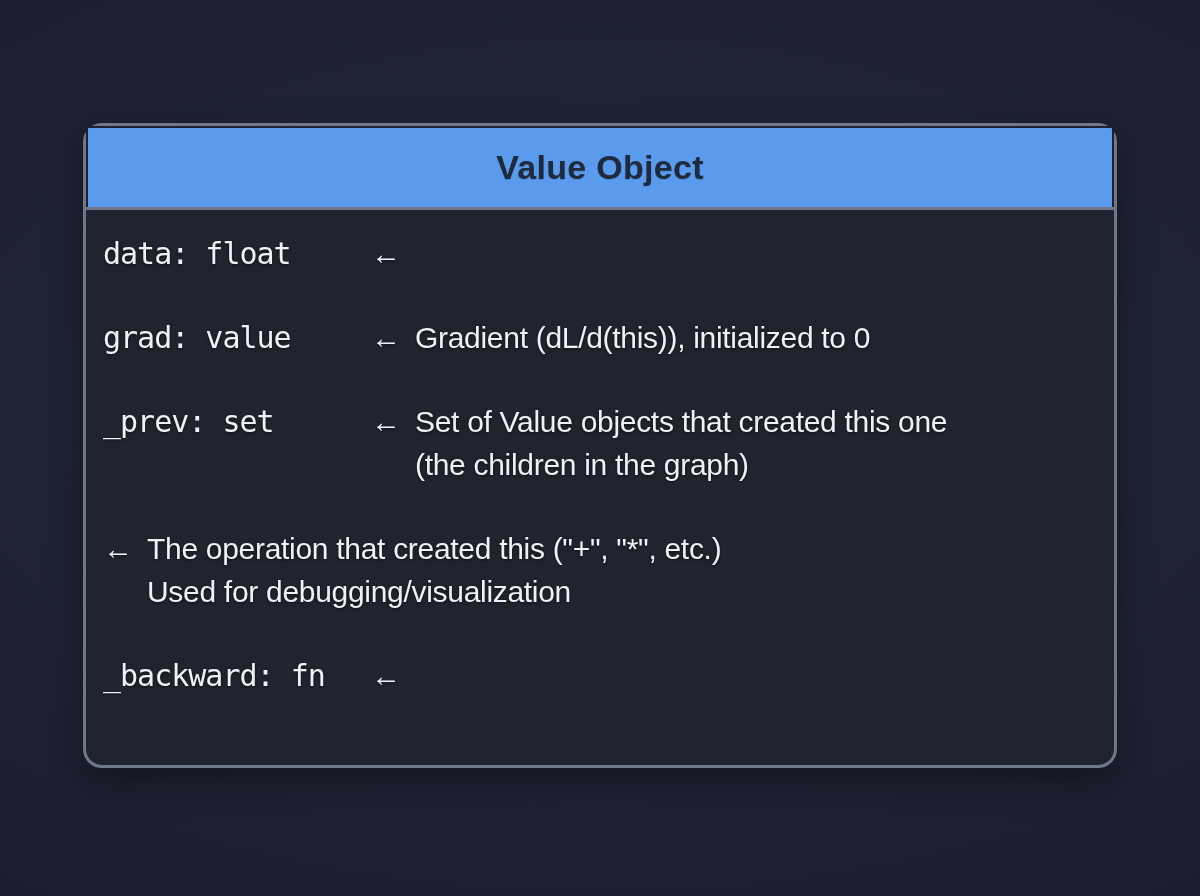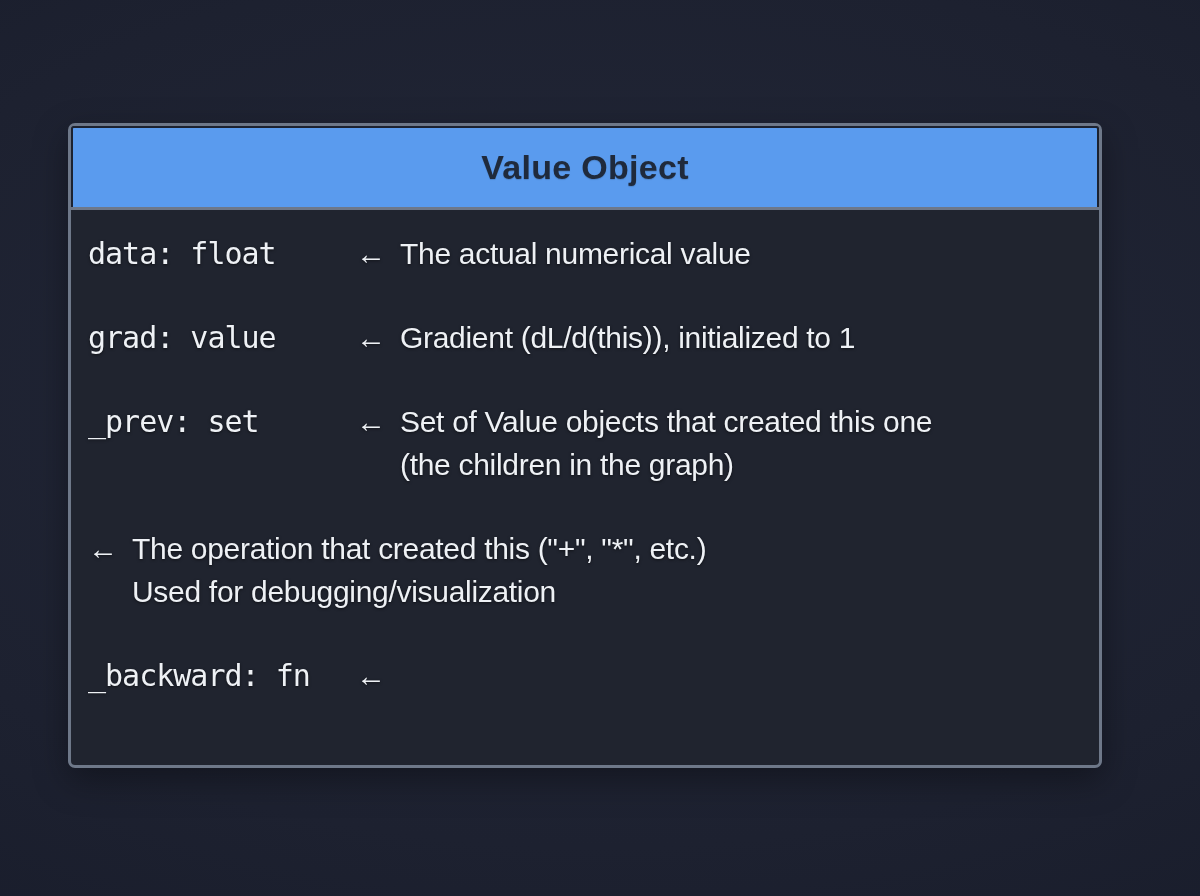--- a/index.html
+++ b/index.html
@@ -10,27 +10,27 @@
   .stage {
     position: relative;
     width: 1200px;
     height: 896px;
     overflow: hidden;
     background: radial-gradient(ellipse 120% 90% at 50% 45%, #232839 0%, #1d2130 55%, #161a28 100%);
     font-family: "Liberation Sans", sans-serif;
   }
   .card {
     position: absolute;
-    left: 68px;
+    left: 83px;
     top: 123px;
     width: 1034px;
     height: 645px;
     box-sizing: border-box;
     border: 3px solid var(--border, #6e7889);
-    border-radius: 7px;
+    border-radius: 19px;
     background: var(--body-bg, #20242f);
     box-shadow: 0 12px 34px rgba(0,0,0,0.35);
   }
   .card-header {
     height: 81px;
     box-sizing: border-box;
     background: var(--header-bg, #5a9bee);
     border: 2px solid #1c2230;
     border-bottom: none;
     border-radius: 3px 3px 0 0;
@@ -93,27 +93,26 @@
   <div class="card">
     <div class="card-header">
       <span class="card-title">Value Object</span>
     </div>
     <div class="card-divider"></div>
     <div class="card-body">
 
       <div class="attr-row">
         <span class="field-name">data: float</span>
         <span class="arrow">←</span>
-        <span class="field-desc">The actual numerical value</span>
       </div>
 
       <div class="attr-row">
         <span class="field-name">grad: value</span>
         <span class="arrow">←</span>
-        <span class="field-desc">Gradient (dL/d(this)), initialized to 1</span>
+        <span class="field-desc">Gradient (dL/d(this)), initialized to 0</span>
       </div>
 
       <div class="attr-row">
         <span class="field-name">_prev: set</span>
         <span class="arrow">←</span>
         <span class="field-desc">Set of Value objects that created this one
 (the children in the graph)</span>
       </div>
 
       <div class="attr-row">

